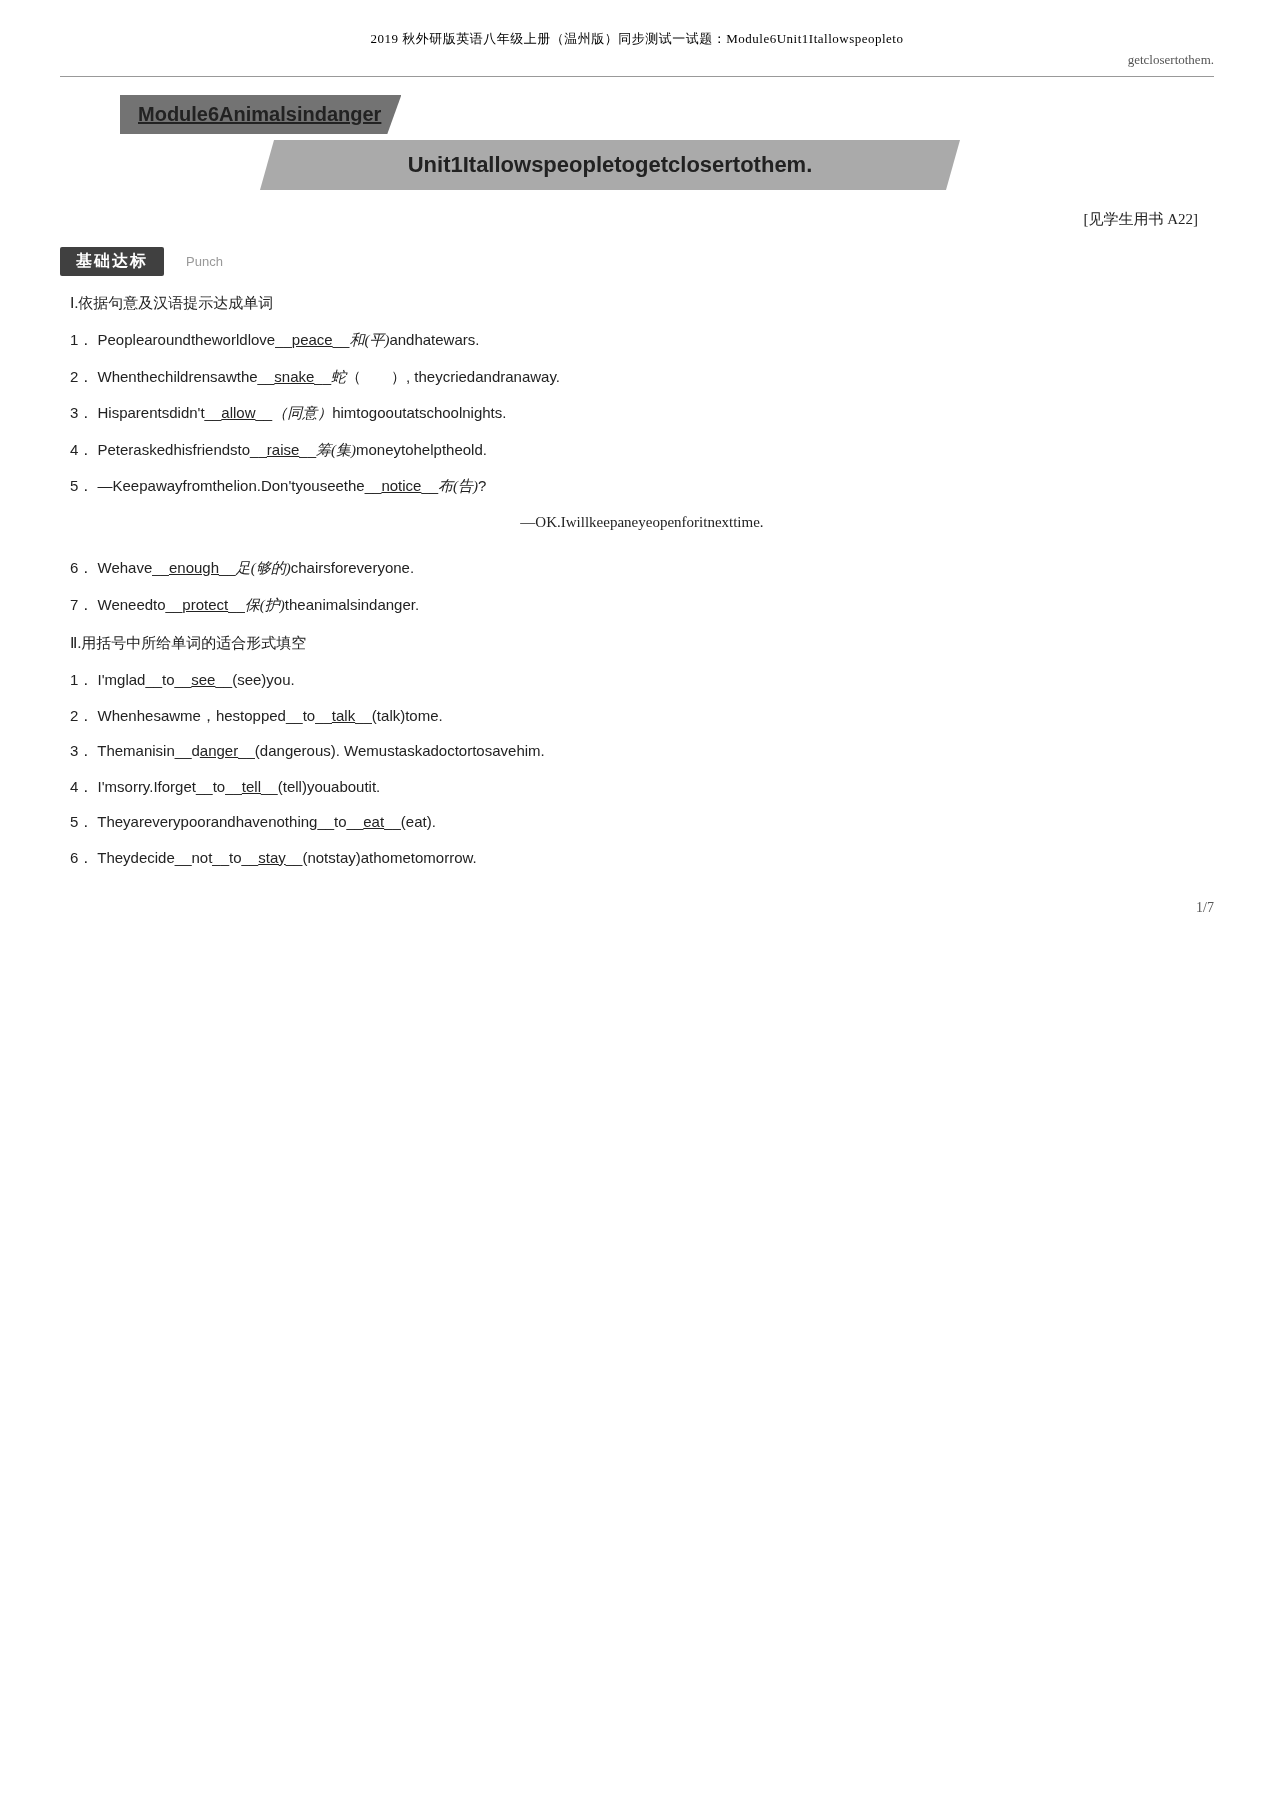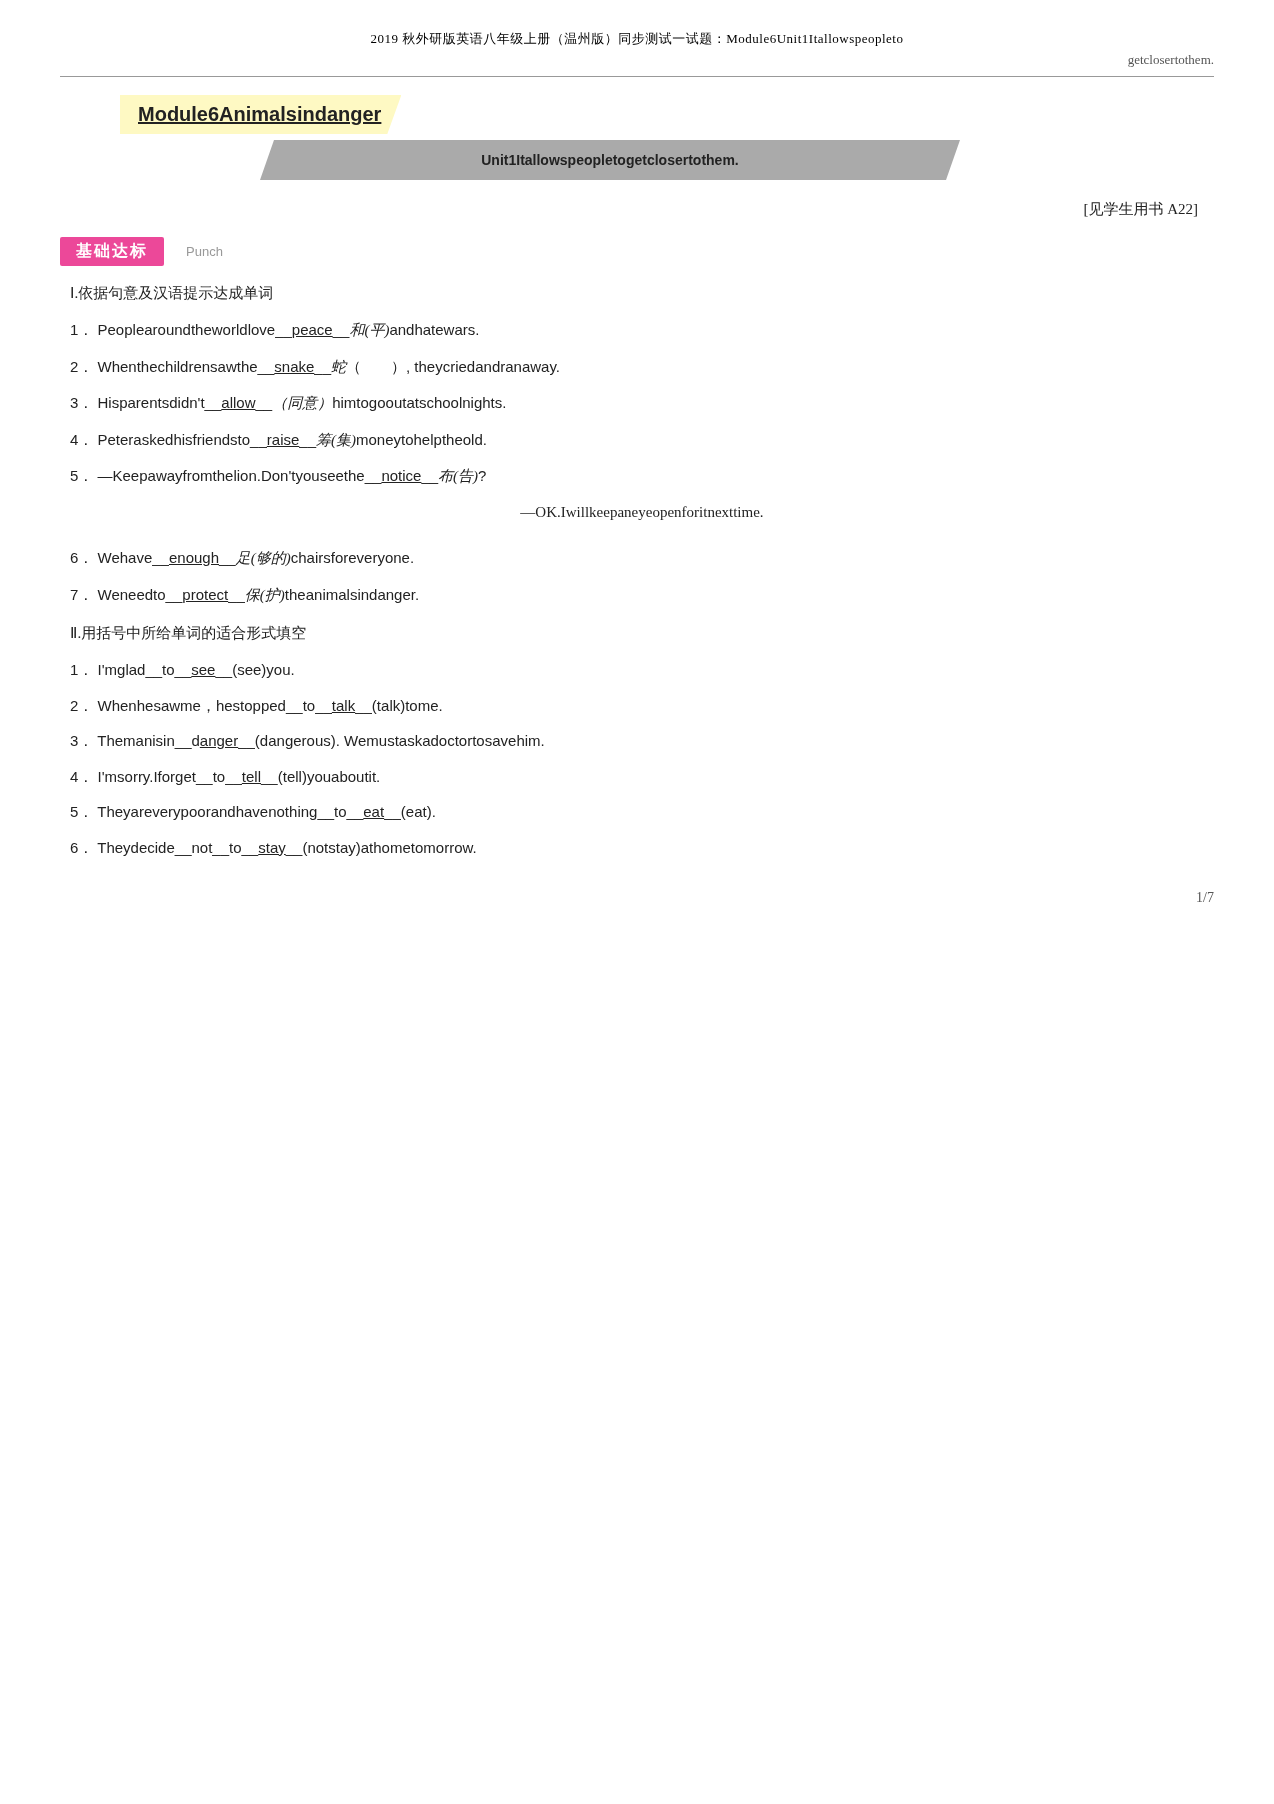--- a/index.html
+++ b/index.html
@@ -29,21 +29,21 @@
       border: none;
       border-top: 1.5px solid #999;
       margin: 6px 0 18px 0;
     }
     .module-banner {
       position: relative;
       margin: 0 0 0 60px;
       width: 560px;
     }
     .module-banner-bg {
-      background: #fef9c3;
+      background: #737373;
       padding: 8px 20px 8px 18px;
       display: inline-block;
       clip-path: polygon(0 0, 100% 0, 95% 100%, 0 100%);
       margin-bottom: 0;
     }
     .module-banner-text {
       font-size: 20px;
       font-weight: bold;
       color: #222;
       font-family: Arial, sans-serif;
@@ -51,40 +51,40 @@
     }
     .unit-banner-wrapper {
       background: #aaa;
       margin: 0 0 0 120px;
       padding: 12px 30px 12px 30px;
       clip-path: polygon(2% 0, 100% 0, 98% 100%, 0 100%);
       display: inline-block;
       width: 700px;
     }
     .unit-banner-text {
-      font-size: 14px;
+      font-size: 22px;
       font-weight: bold;
       color: #222;
       font-family: Arial, sans-serif;
       text-align: center;
     }
     .see-book {
       text-align: right;
       font-size: 15px;
       margin: 18px 16px 10px 0;
       color: #222;
       font-family: "SimSun", serif;
     }
     .section-bar {
       display: flex;
       align-items: center;
       margin: 18px 0 18px 0;
     }
     .section-bar-label {
-      background: #ec4899;
+      background: #404040;
       color: #fff;
       font-size: 16px;
       font-weight: bold;
       padding: 4px 16px;
       border-radius: 2px;
       font-family: "SimSun", serif;
       letter-spacing: 2px;
     }
     .section-bar-punch {
       margin-left: 22px;

